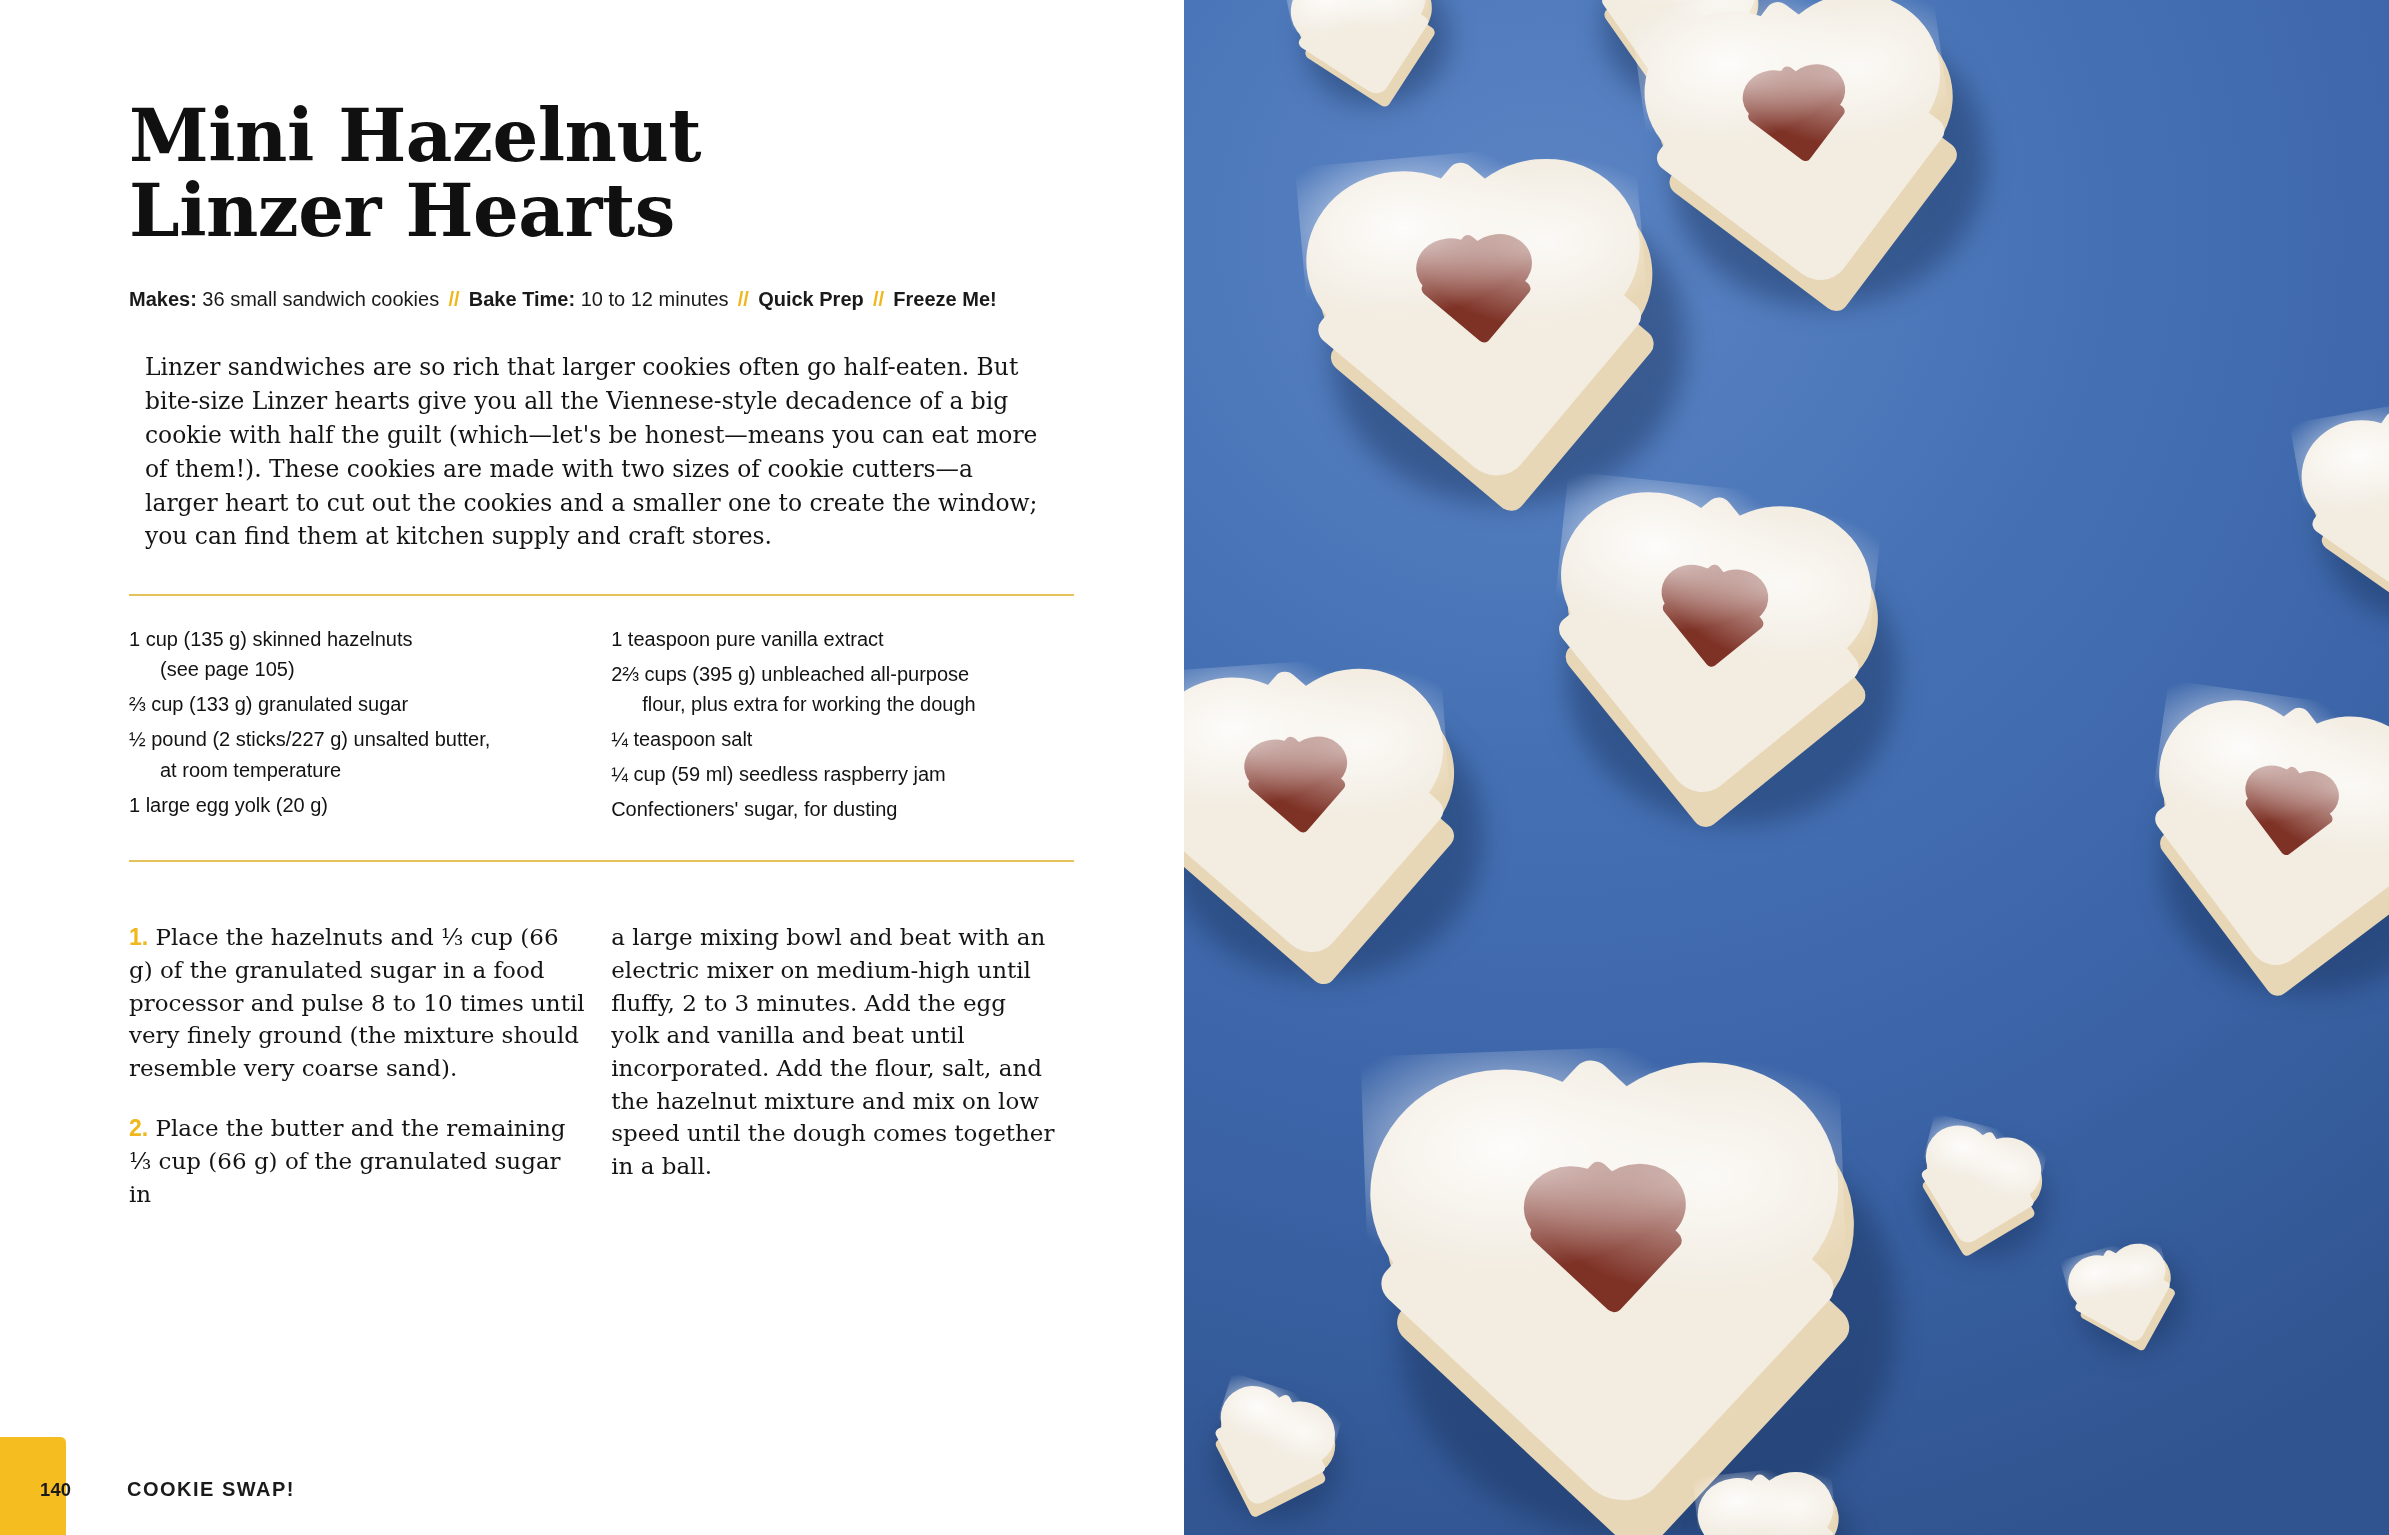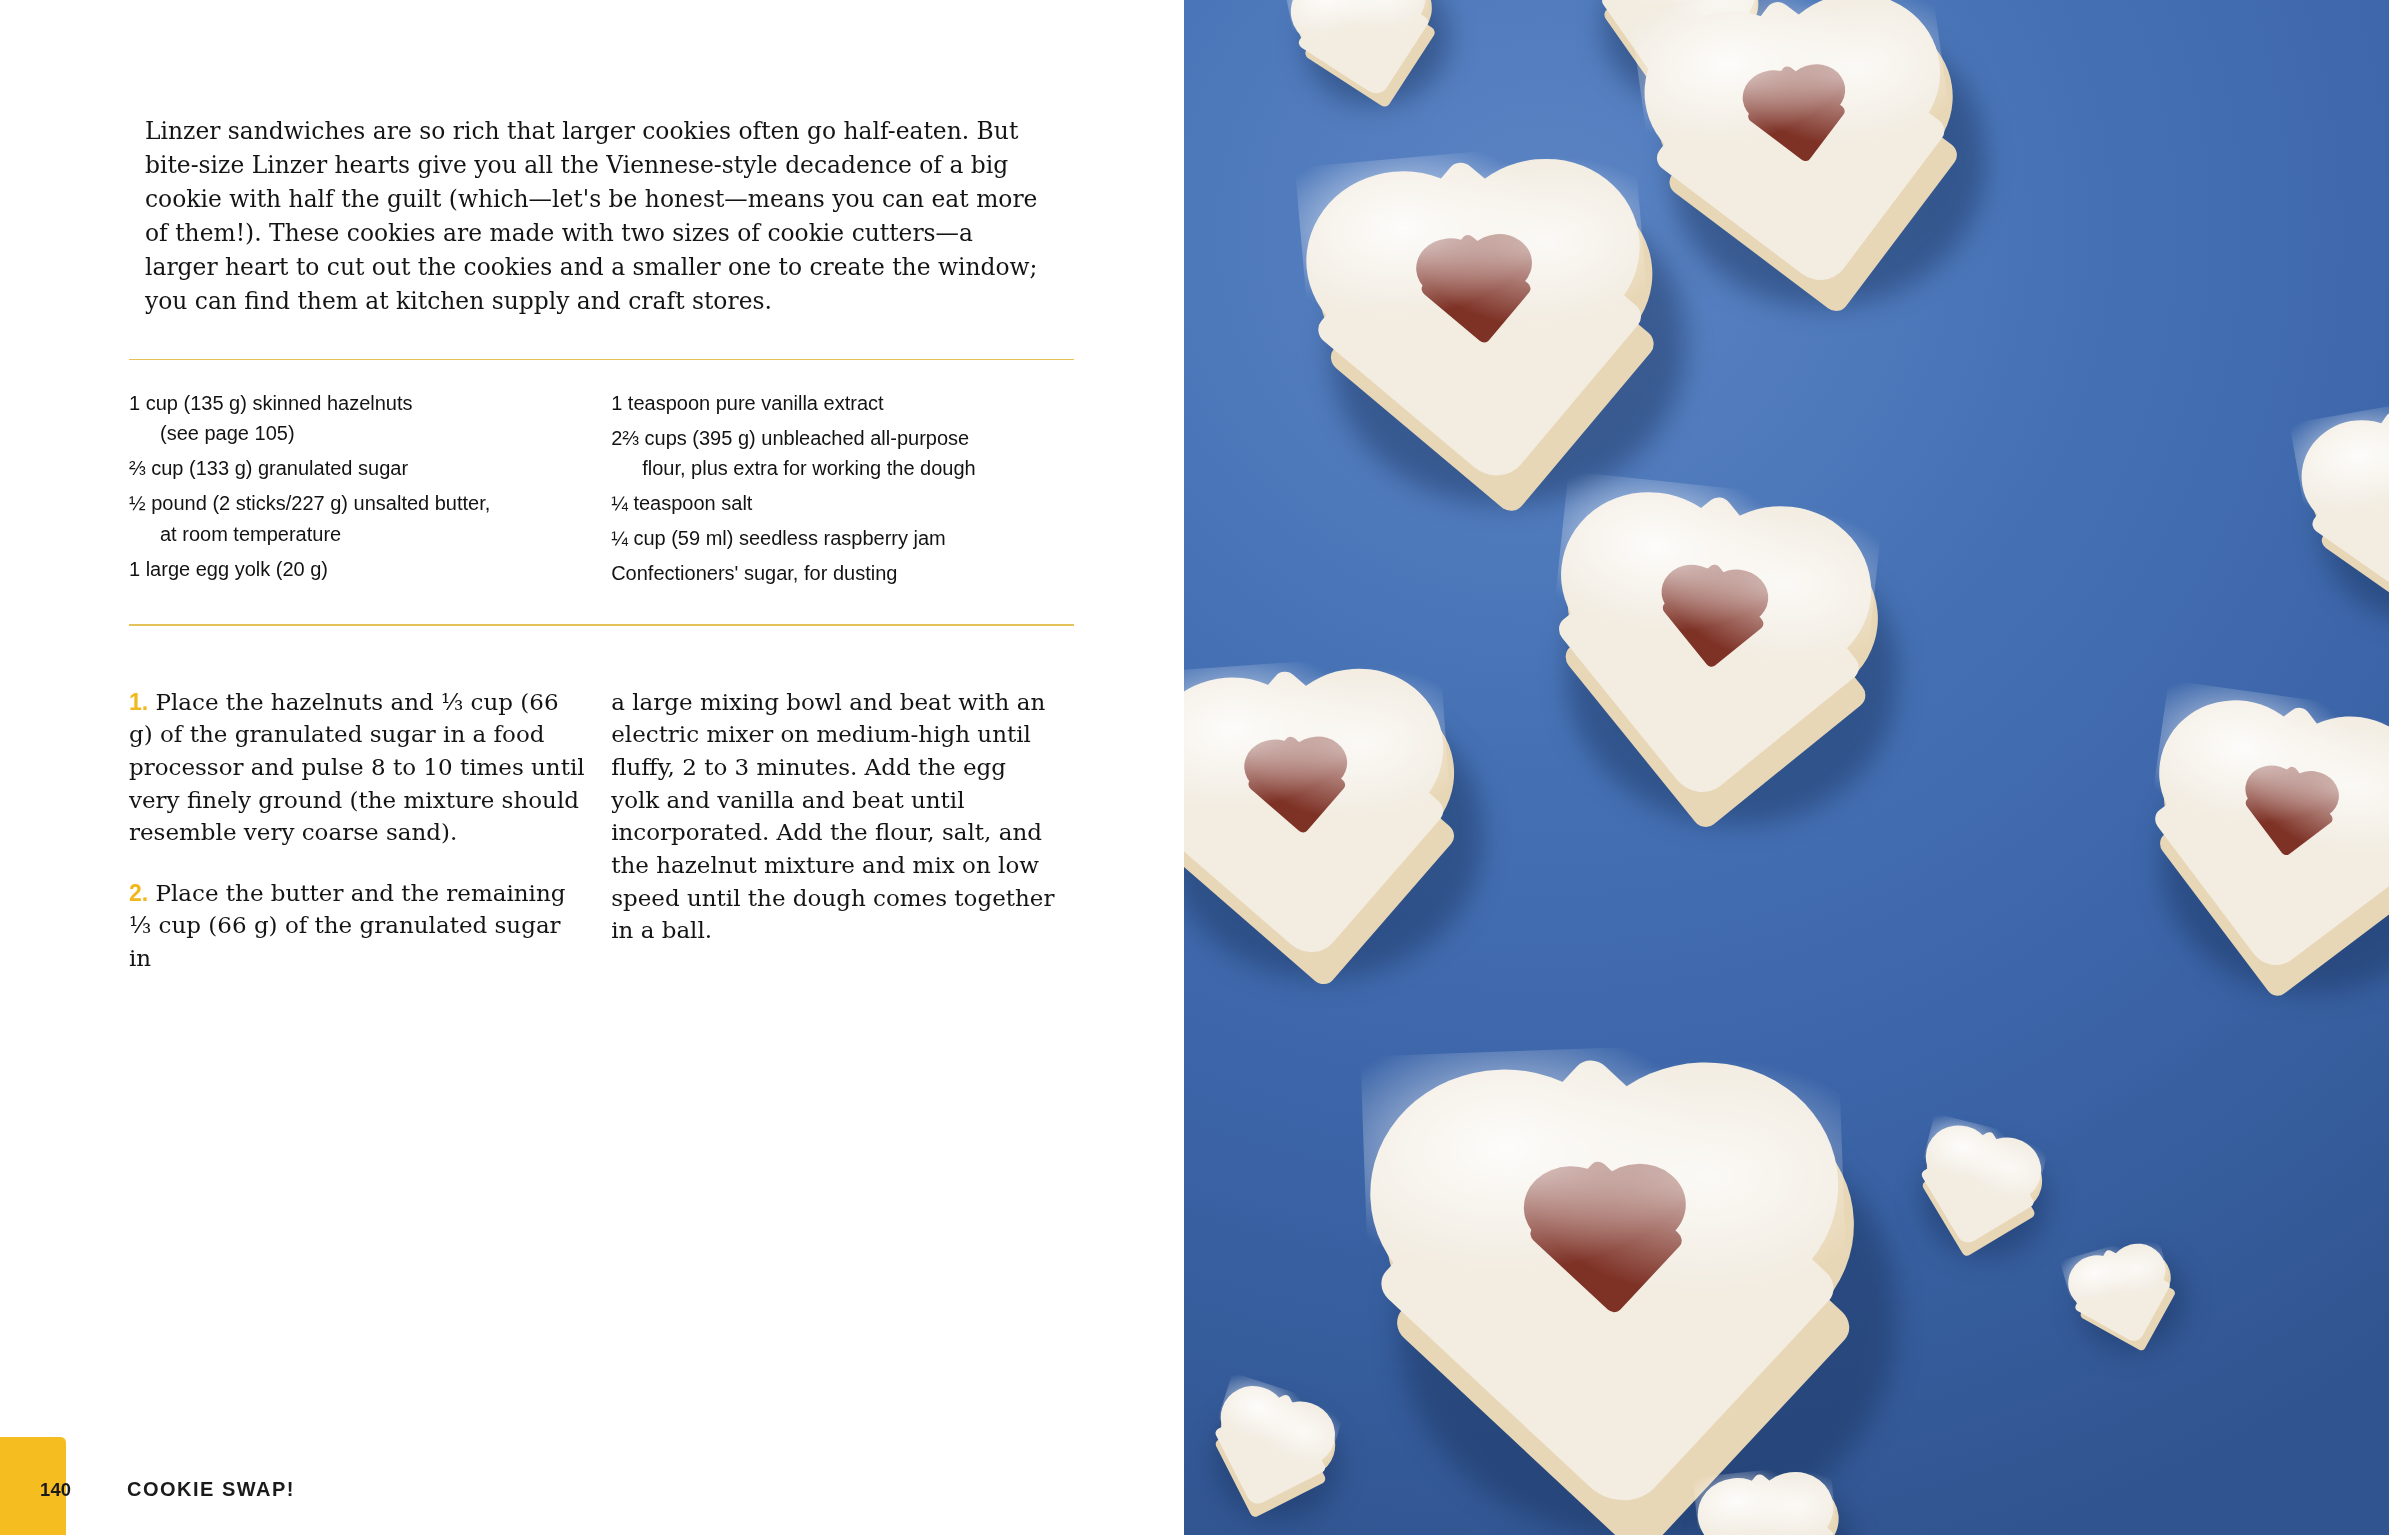--- a/index.html
+++ b/index.html
@@ -279,21 +279,24 @@
 </style>
 </head>
 <body>
 
 <div class="spread">
 
   <div class="text-page">
 
     <div class="content">
 
-
+      <h1 class="recipe-title">Mini Hazelnut
+Linzer Hearts</h1>
+
+      <p class="meta-line"><span class="lbl">Makes:</span><span> 36 small sandwich cookies </span><span class="sep">//</span><span class="lbl"> Bake Time:</span><span> 10 to 12 minutes </span><span class="sep">//</span><span class="tag"> Quick Prep </span><span class="sep">//</span><span class="tag"> Freeze Me!</span></p>
 
       <p class="headnote">Linzer sandwiches are so rich that larger cookies often go half-eaten. But bite-size Linzer hearts give you all the Viennese-style decadence of a big cookie with half the guilt (which—let's be honest—means you can eat more of them!). These cookies are made with two sizes of cookie cutters—a larger heart to cut out the cookies and a smaller one to create the window; you can find them at kitchen supply and craft stores.</p>
 
       <div class="rule"></div>
 
       <div class="two-col">
         <div class="col">
           <ul class="ing-list">
             <li>
               <span>1 cup (135 g) skinned hazelnuts</span>

